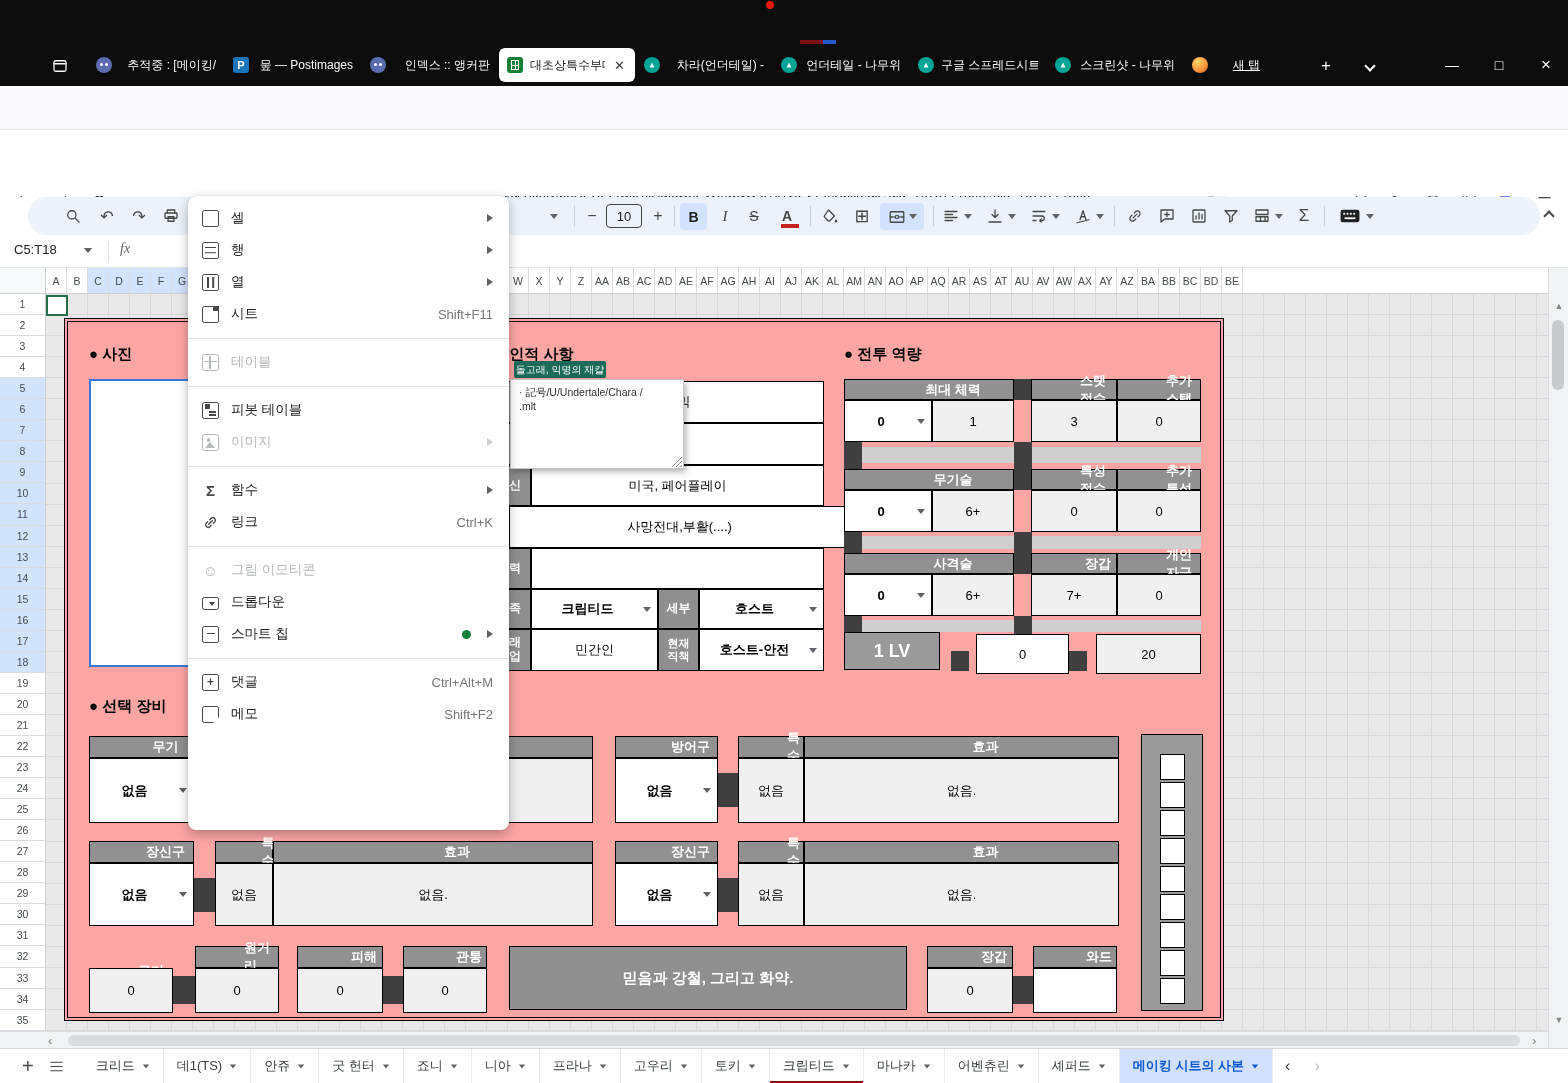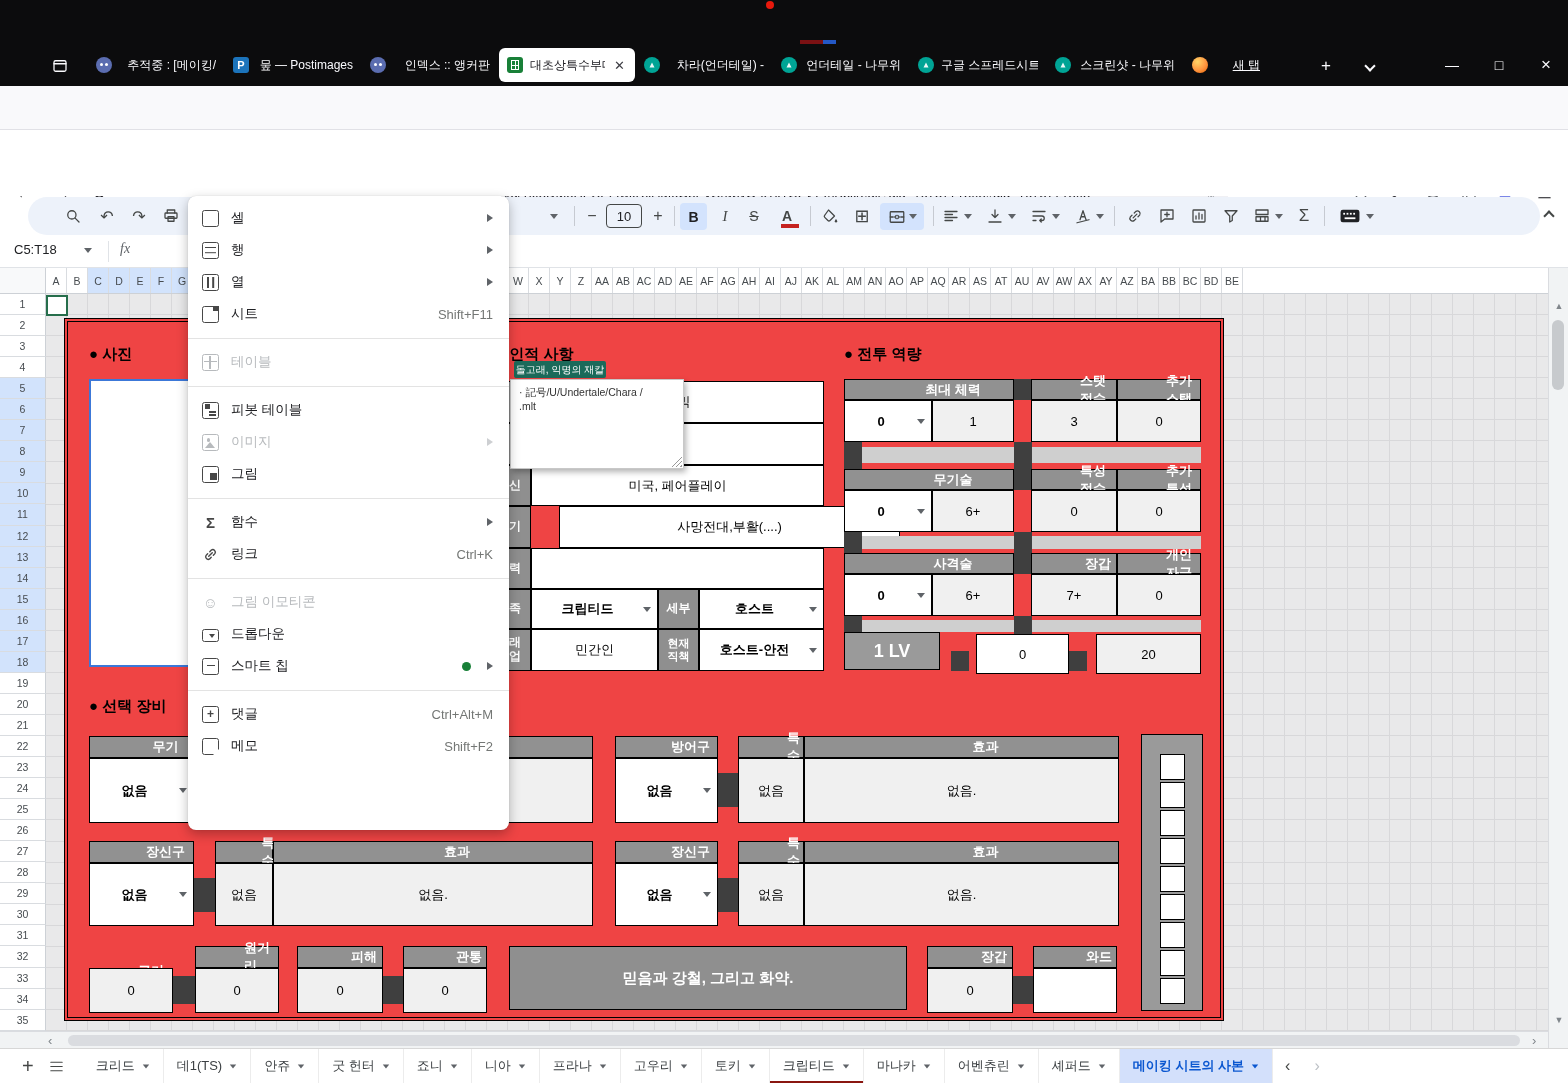--- a/index.html
+++ b/index.html
@@ -93,21 +93,21 @@
   .ch.sel{background:#d2e3fc;}
   #rowheads{position:absolute;left:0;top:294px;width:46px;height:737px;overflow:hidden;background:#fff;}
   .rh{width:46px;height:21.06px;font-size:10.5px;color:#474c50;display:flex;align-items:center;justify-content:center;border-bottom:1px solid #d9dce0;border-right:1px solid #cdd1d6;}
   .rh.sel{background:#d2e3fc;}
   #gridbg{position:absolute;left:46px;top:294px;width:1502px;height:737px;background-color:#e9e9ea;
     background-image:repeating-linear-gradient(to right,transparent 0 20px,#d8d8da 20px 21px),
                      repeating-linear-gradient(to bottom,transparent 0 20.06px,#d8d8da 20.06px 21.06px);}
   #a1{position:absolute;left:46px;top:295px;width:22px;height:21px;background:#fff;border:2px solid #266e4b;}
 
   
-  #card{position:absolute;left:64px;top:318px;width:1160px;height:703px;background:#ef4444;border:1px solid #000;}
+  #card{position:absolute;left:64px;top:318px;width:1160px;height:703px;background:#fca5a5;border:1px solid #000;}
   #card::before{content:"";position:absolute;inset:2px;border:1px solid #000;pointer-events:none;}
   .sect{position:absolute;font-size:15px;font-weight:700;color:#000;}
   .hcell{position:absolute;background:#919191;color:#fff;font-weight:700;font-size:13px;
      display:flex;align-items:center;justify-content:center;border:1px solid #000;padding-left:48px;}
   .vcell{position:absolute;background:#fff;border:1px solid #000;font-size:13px;
      display:flex;align-items:center;justify-content:center;text-align:center;color:#000;}
   .lcell{position:absolute;background:#f0f0f0;border:1px solid #000;font-size:13px;
      display:flex;align-items:center;justify-content:center;color:#000;}
   .dsq{position:absolute;background:#3f3f3f;}
   .band{position:absolute;background:#cfcfcf;}
@@ -631,21 +631,21 @@
       <div class="grip"></div>
     </div>
 
     <div class="glabel" style="left:422px;top:62px;width:44px;height:42px"></div>
     <div class="vcell" style="left:466px;top:62px;width:293px;height:42px">코믹</div>
     <div class="glabel" style="left:422px;top:104px;width:44px;height:42px"></div>
     <div class="vcell" style="left:466px;top:104px;width:293px;height:42px"></div>
     <div class="glabel" style="left:422px;top:146px;width:44px;height:41px">출신</div>
     <div class="vcell" style="left:466px;top:146px;width:293px;height:41px">미국, 페어플레이</div>
     <div class="glabel" style="left:422px;top:187px;width:44px;height:42px">특기</div>
-    <div class="vcell" style="left:494px;top:187px;width:341px;height:42px">사망전대,부활(....)</div>
+    <div class="vcell" style="left:444px;top:187px;width:341px;height:42px">사망전대,부활(....)</div>
     <div class="glabel" style="left:422px;top:229px;width:44px;height:41px">경력</div>
     <div class="vcell" style="left:466px;top:229px;width:293px;height:41px"></div>
     <div class="glabel" style="left:422px;top:270px;width:44px;height:40px">종족</div>
     <div class="vcell ddc" style="left:466px;top:270px;width:127px;height:40px">
       <span class="v">크립티드</span>
         <span class="tri"></span>
       </div>
     <div class="glabel" style="left:593px;top:270px;width:41px;height:40px">세부</div>
     <div class="vcell ddc" style="left:634px;top:270px;width:125px;height:40px">
       <span class="v">호스트</span>
@@ -900,24 +900,20 @@
       <div class="mdiv"></div>
       <div class="mitem">
         <span class="mi mi-pivot b"></span>
         <span class="lab">피봇 테이블</span>
       </div>
       <div class="mitem dis">
         <span class="mi mi-image b"></span>
         <span class="lab">이미지</span>
         <span class="sub"></span>
       </div>
-      <div class="mitem">
-        <span class="mi mi-drawing b"></span>
-        <span class="lab">그림</span>
-      </div>
       <div class="mdiv"></div>
       <div class="mitem">
         <span class="mi mi-function"></span>
         <span class="lab">함수</span>
         <span class="sub"></span>
       </div>
       <div class="mitem">
         <span class="mi">
           <svg class="mi-link-svg" viewBox="0 0 24 24" style="stroke:currentColor;fill:none;stroke-width:2;stroke-linecap:round">
             <path d="M9.5 14.5 14.5 9.5M8 11l-2.2 2.2a3.6 3.6 0 0 0 5 5L13 16M16 13l2.2-2.2a3.6 3.6 0 0 0-5-5L11 8"></path>

